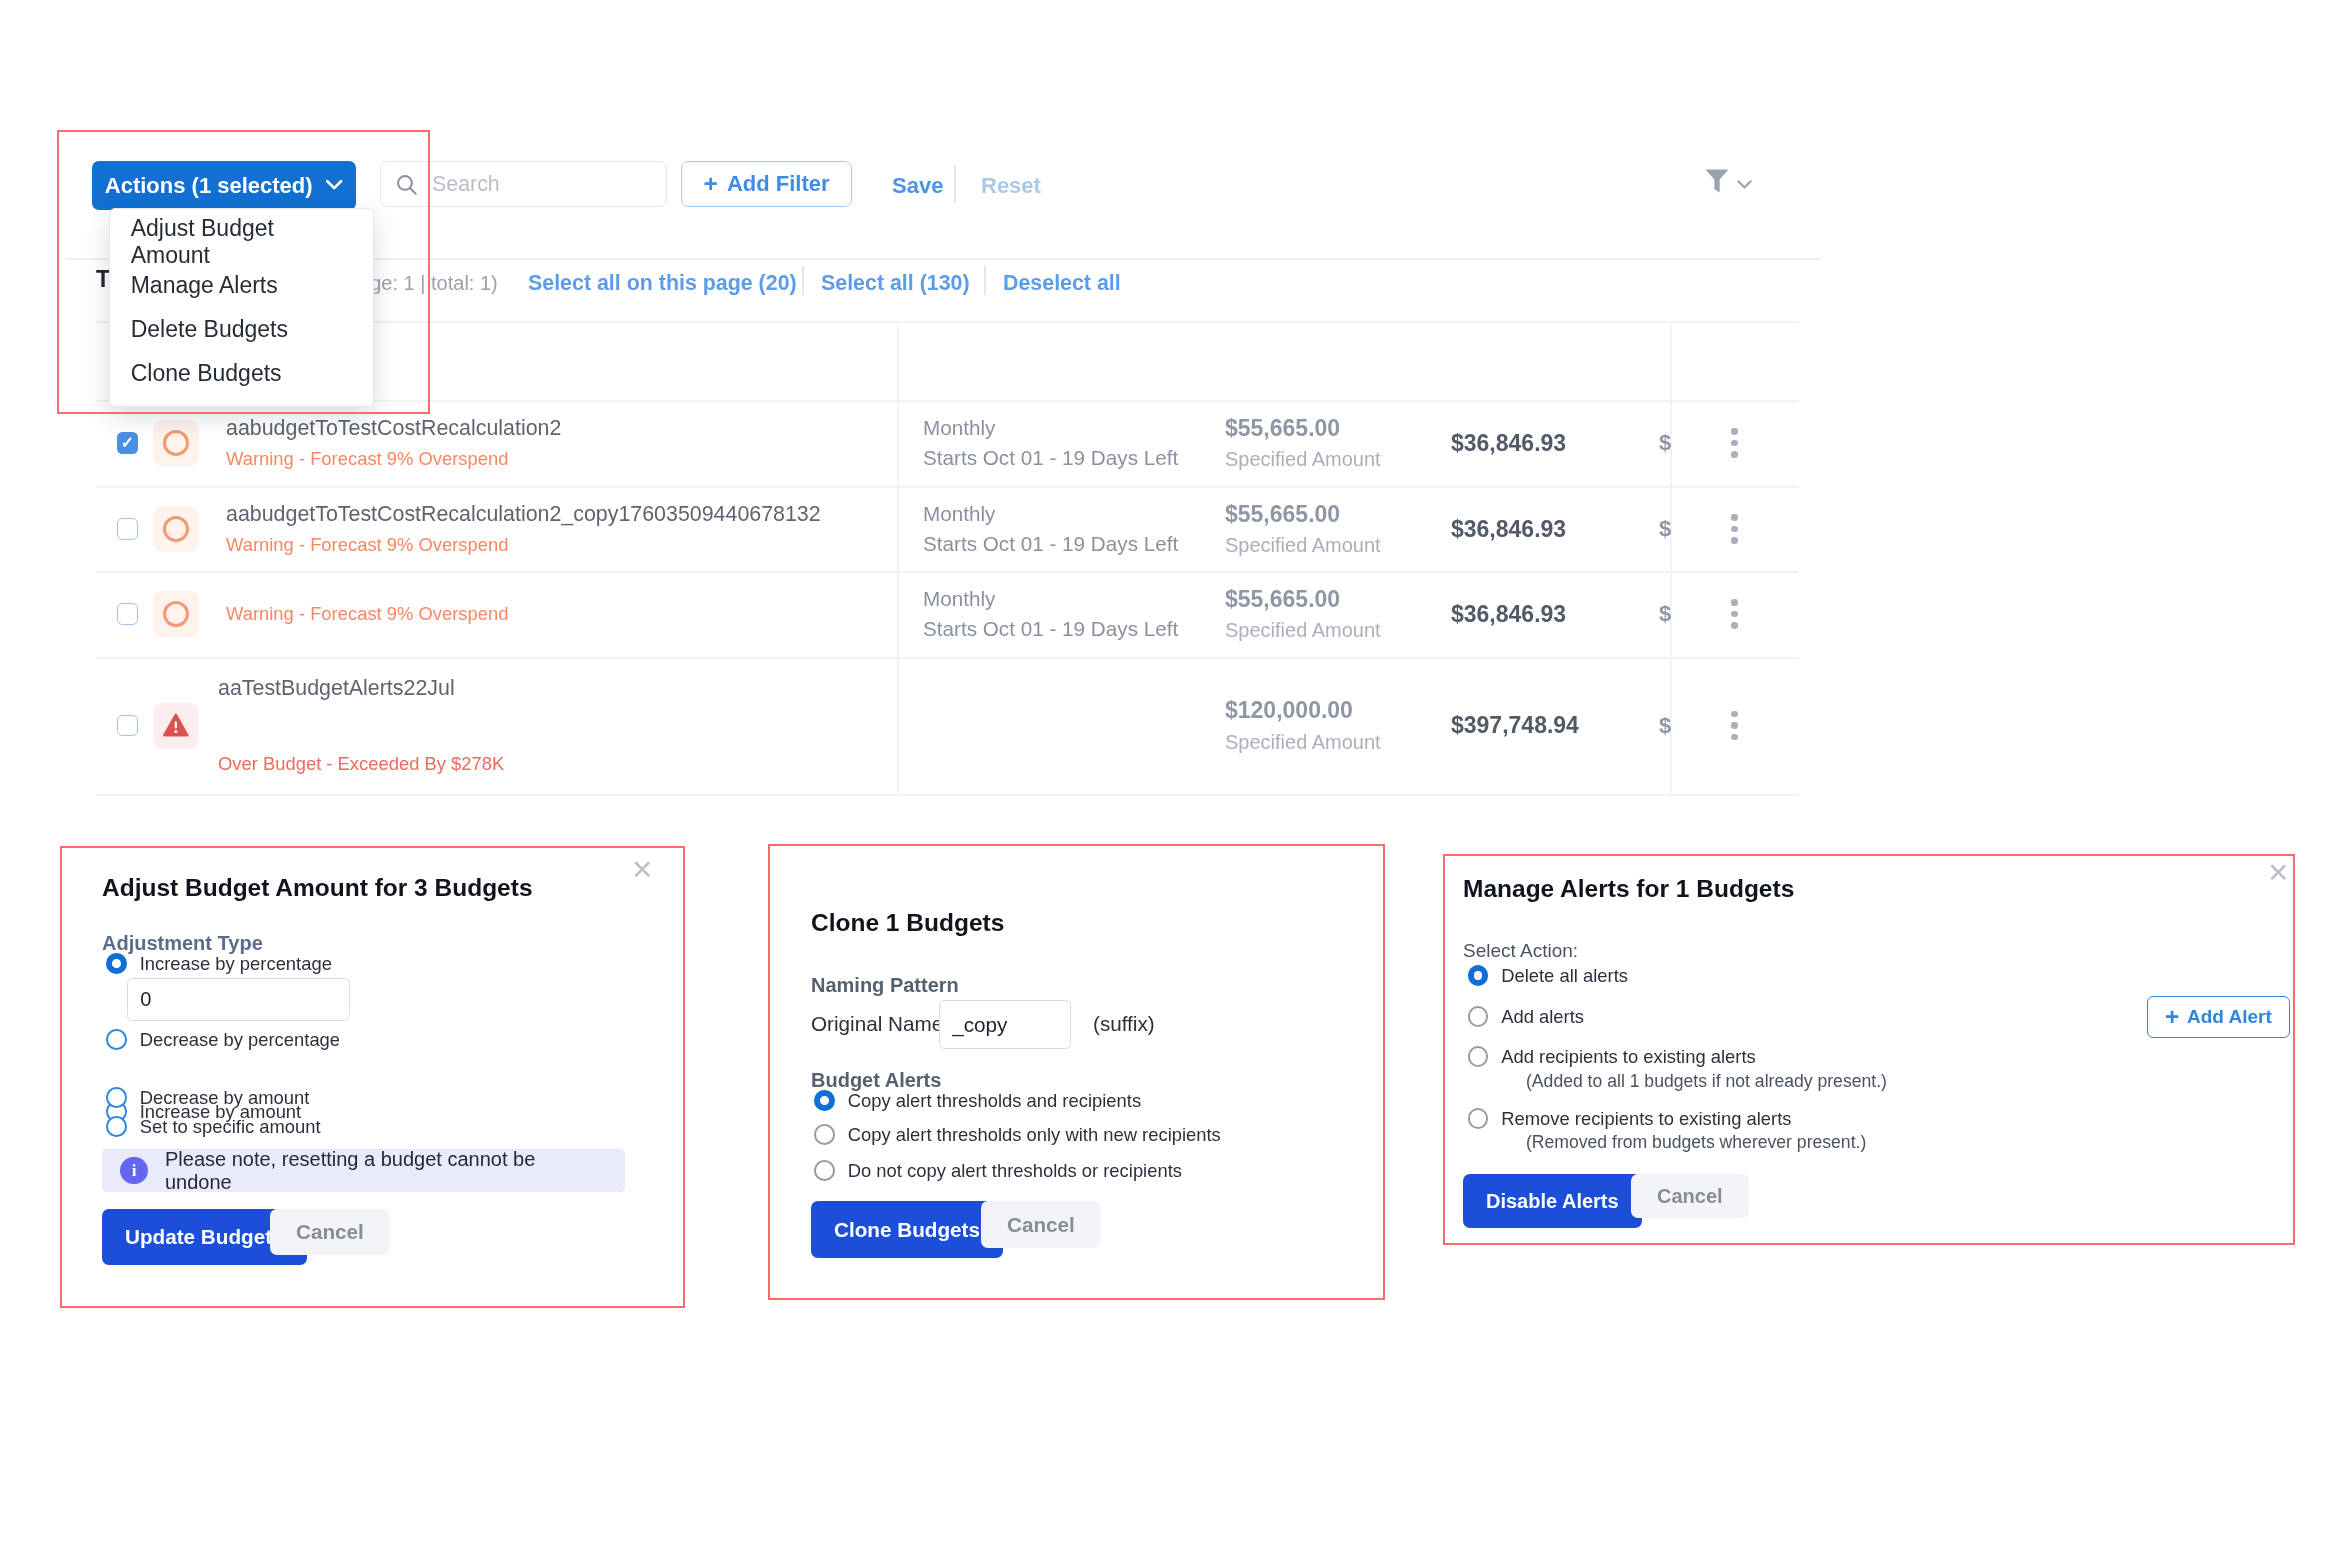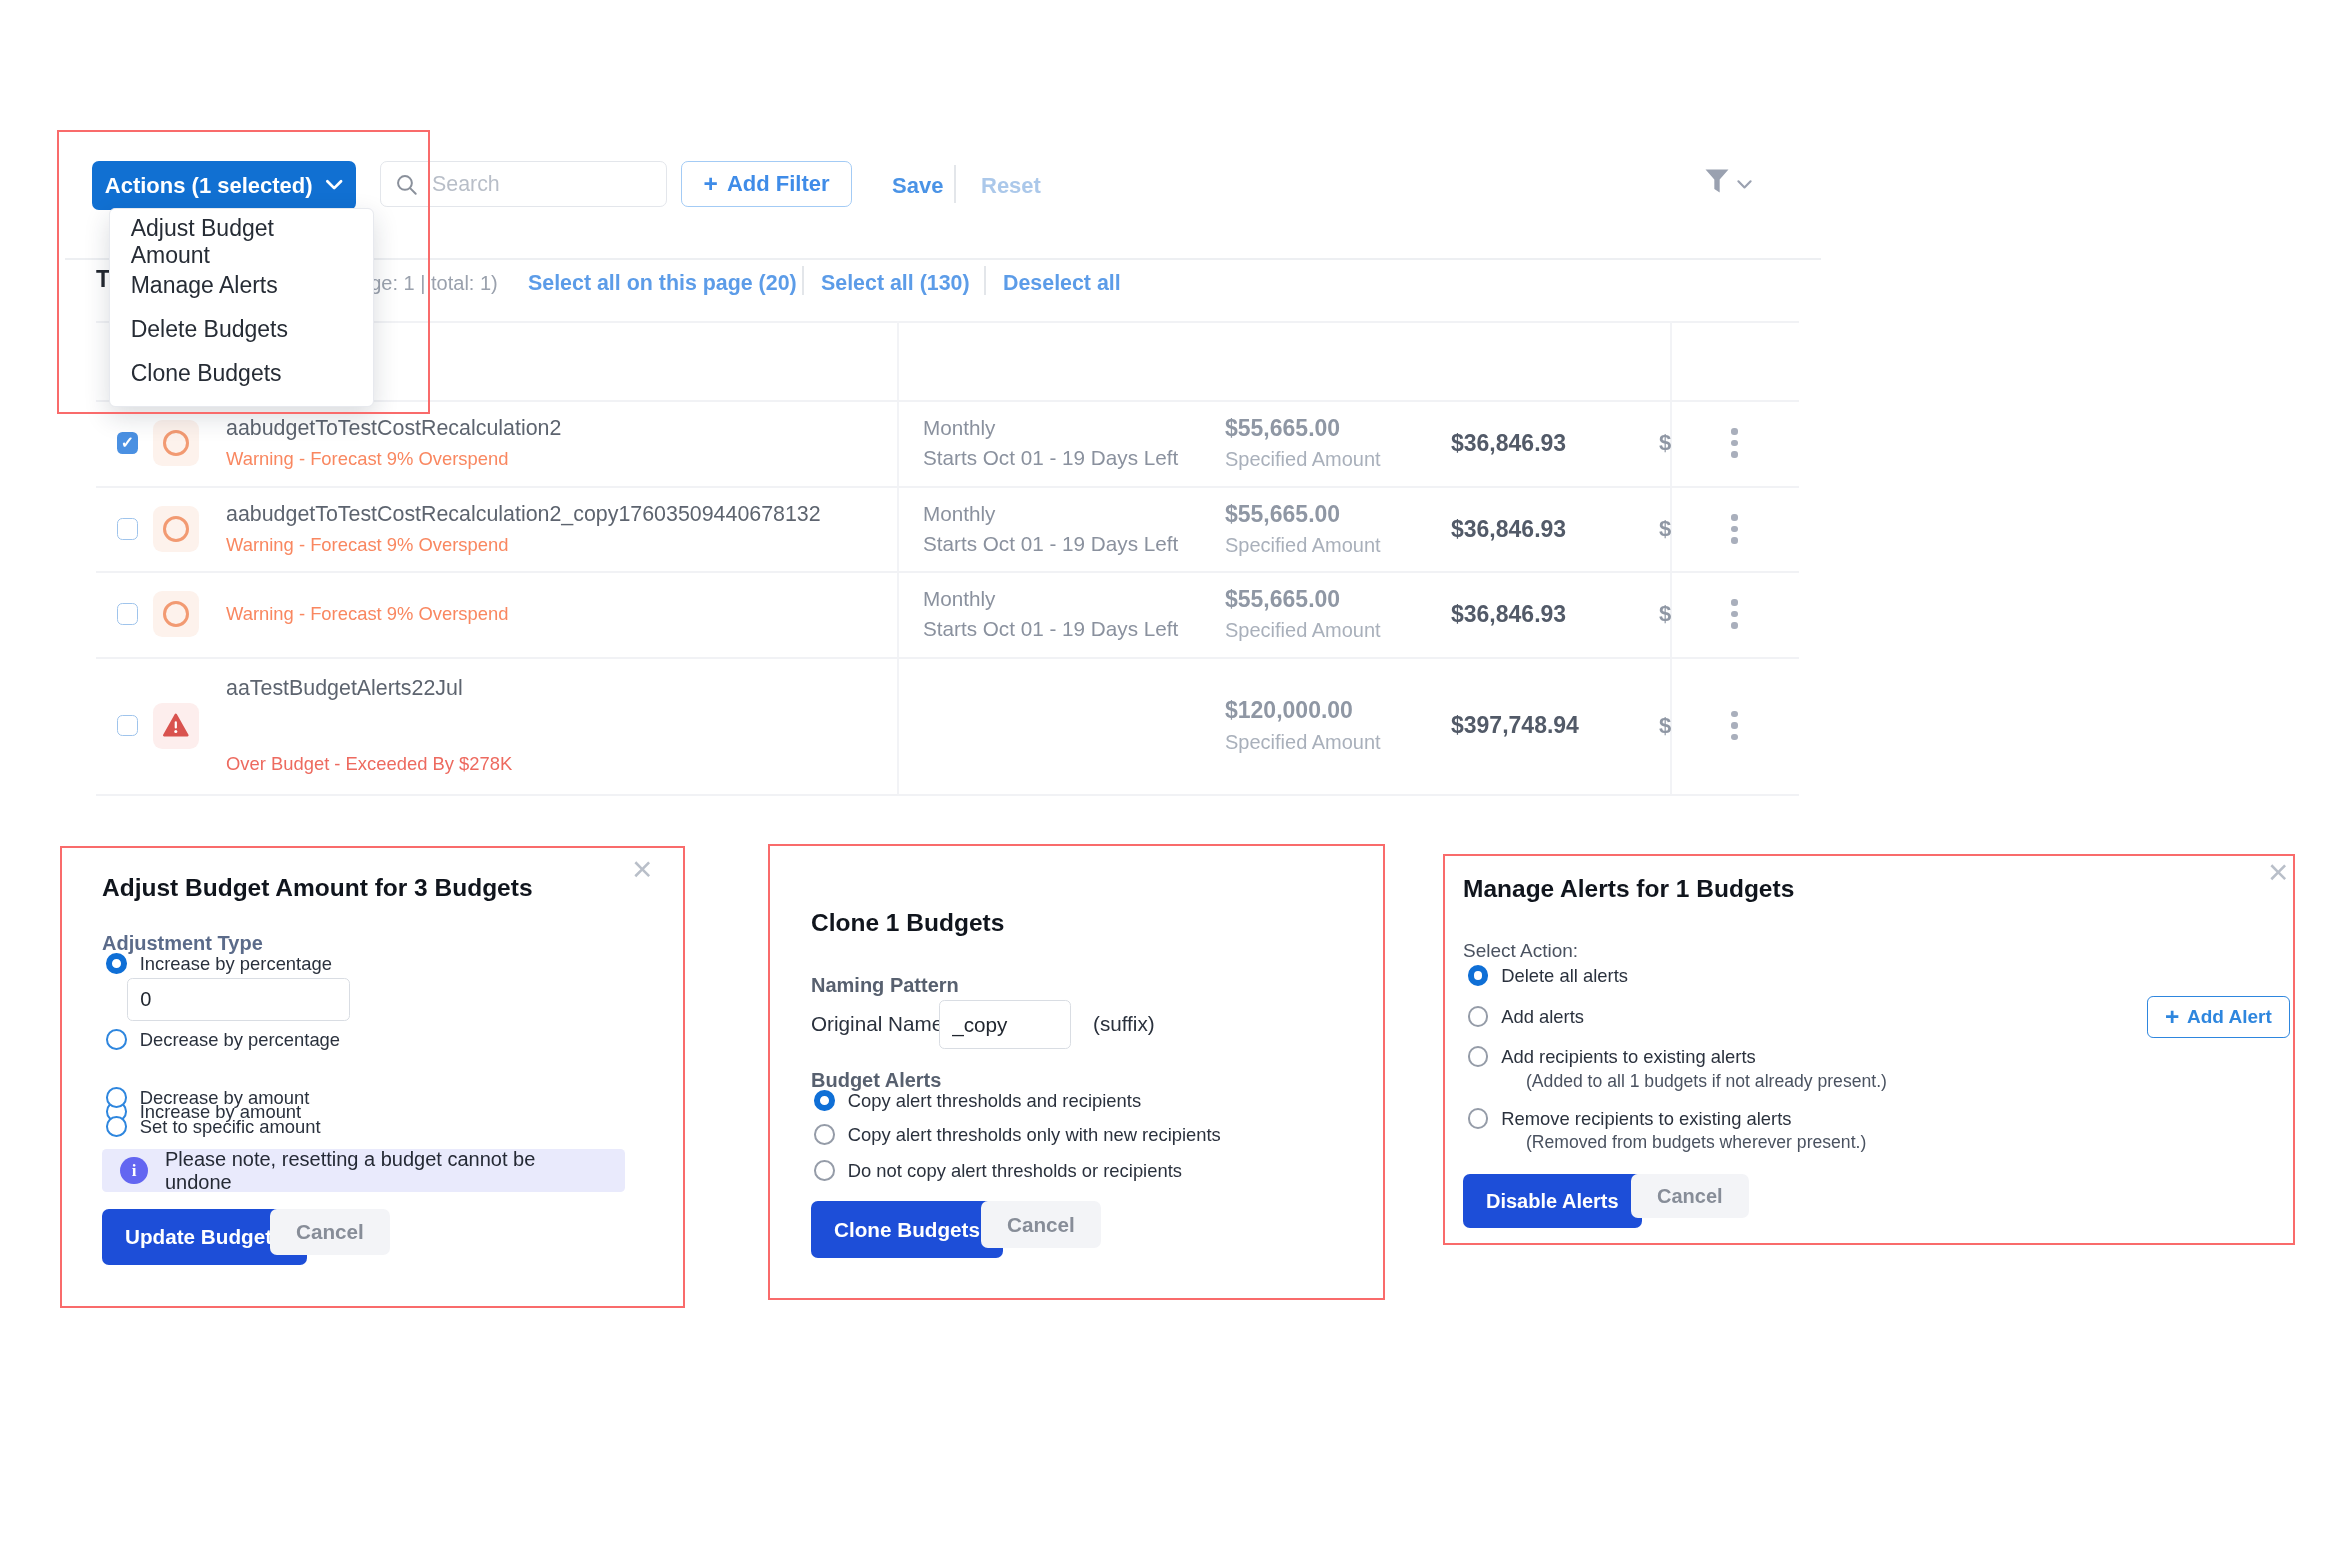--- a/index.html
+++ b/index.html
@@ -262,21 +262,21 @@
         </div>
       <div class="cell" style="left:57px;">
         <span class="tile danger">
           <svg width="27.6" height="24.5" viewBox="0 0 24 22">
             <path d="M12 1.5 L22.5 20 H1.5 Z" fill="#d9534f" stroke="#d9534f" stroke-width="2" stroke-linejoin="round"></path>
             <rect x="11" y="7.5" width="2" height="6.5" rx="1" fill="#fff"></rect>
             <circle cx="12" cy="16.6" r="1.4" fill="#fff"></circle>
           </svg>
         </span>
       </div>
-      <div class="cell" style="left:130px;gap:44px;">
+      <div class="cell" style="left:122px;gap:44px;">
         <div class="rname">aaTestBudgetAlerts22Jul</div>
         <div class="rstatus danger">Over Budget - Exceeded By $278K</div>
       </div>
       <div class="cell" style="left:1129px;">
         <div class="amt-main">$120,000.00</div>
         <div class="amt-sub">Specified Amount</div>
       </div>
       <div class="cell" style="left:1355px;">
           <span class="spend">$397,748.94</span>
         </div>

